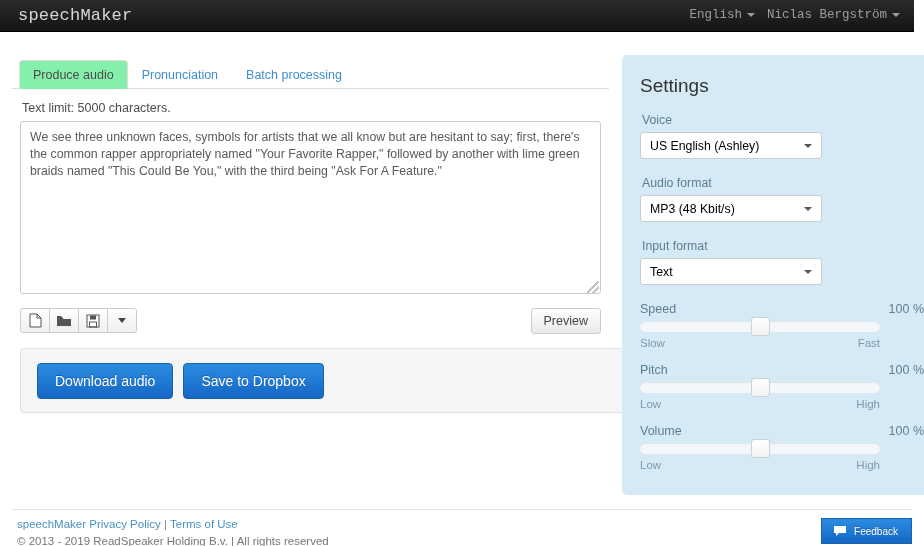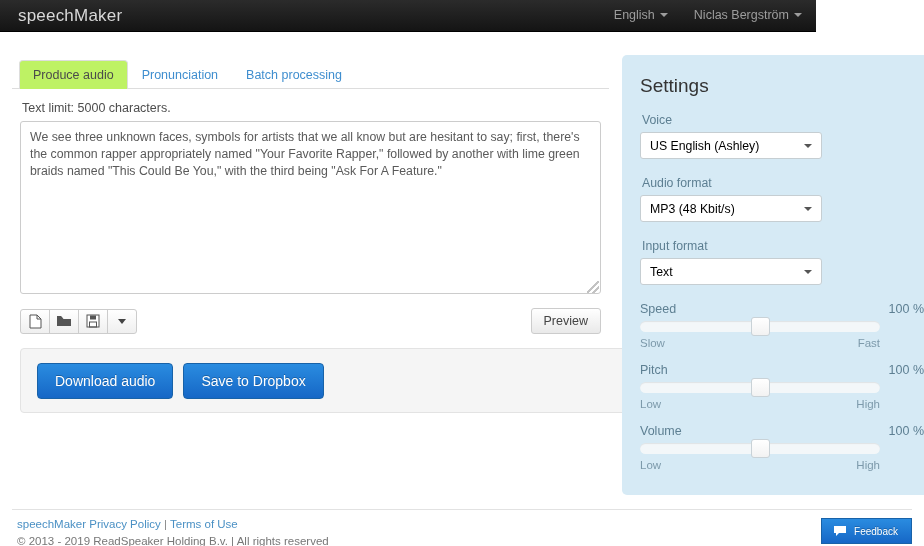--- a/index.html
+++ b/index.html
@@ -9,32 +9,33 @@
     overflow: hidden;
     background: #ffffff;
     font-family: "Liberation Sans", sans-serif;
     font-size: 13px;
     color: #333333;
   }
 
   
   .navbar {
     position: absolute; top: 0; left: 0;
-    width: 816px; height: 32px;
+    width: 914px; height: 32px;
     background: linear-gradient(to bottom, #2b2b2b 0%, #141414 100%);
     border-bottom: 1px solid #000;
+    font-family: Liberation Mono, monospace;
   }
   .brand {
     position: absolute; left: 18px; top: 6px;
     font-size: 17px; color: #d8d8d8;
     letter-spacing: .2px;
   }
   .nav-right {
     position: absolute; right: 14px; top: 8px;
-    display: flex; align-items: center; gap: 26px;
+    display: flex; align-items: center; gap: 12px;
   }
   .nav-link {
     color: #9d9d9d; font-size: 12.5px;
     display: flex; align-items: center; gap: 5px;
     cursor: pointer;
   }
   .caret-dn {
     display: inline-block;
     width: 0; height: 0;
     border-left: 4px solid transparent;
@@ -63,21 +64,21 @@
     padding: 8px 13px;
     line-height: 1;
     cursor: pointer;
     border: 1px solid transparent;
     border-bottom: none;
     margin-bottom: -1px;
     border-radius: 4px 4px 0 0;
   }
   .tab.active {
     color: #4b4b4b;
-    background: #bef264;
+    background: #86efac;
     border-color: #dddddd;
     border-bottom-color: #ffffff;
   }
 
   .panel-body { padding: 12px 8px 0 8px; }
 
   .text-limit {
     font-size: 12.5px;
     color: #4d4d4d;
     margin: 0 0 6px 2px;
@@ -103,21 +104,21 @@
     width: 12px; height: 12px;
     background:
       linear-gradient(135deg, transparent 0 45%, #b9b9b9 45% 55%, transparent 55% 100%),
       linear-gradient(135deg, transparent 0 70%, #b9b9b9 70% 80%, transparent 80% 100%);
     opacity: .85;
     pointer-events: none;
   }
 
   
   .toolrow {
-    display: flex; align-items: center; justify-content: space-between;
+    display: flex; justify-content: space-between;
     margin-top: 11px;
     width: 581px;
   }
   .btn-group { display: flex; }
   .tbtn {
     width: 30px; height: 25px;
     border: 1px solid #cccccc;
     background: linear-gradient(to bottom, #ffffff 0%, #efefef 100%);
     display: flex; align-items: center; justify-content: center;
     cursor: pointer;

